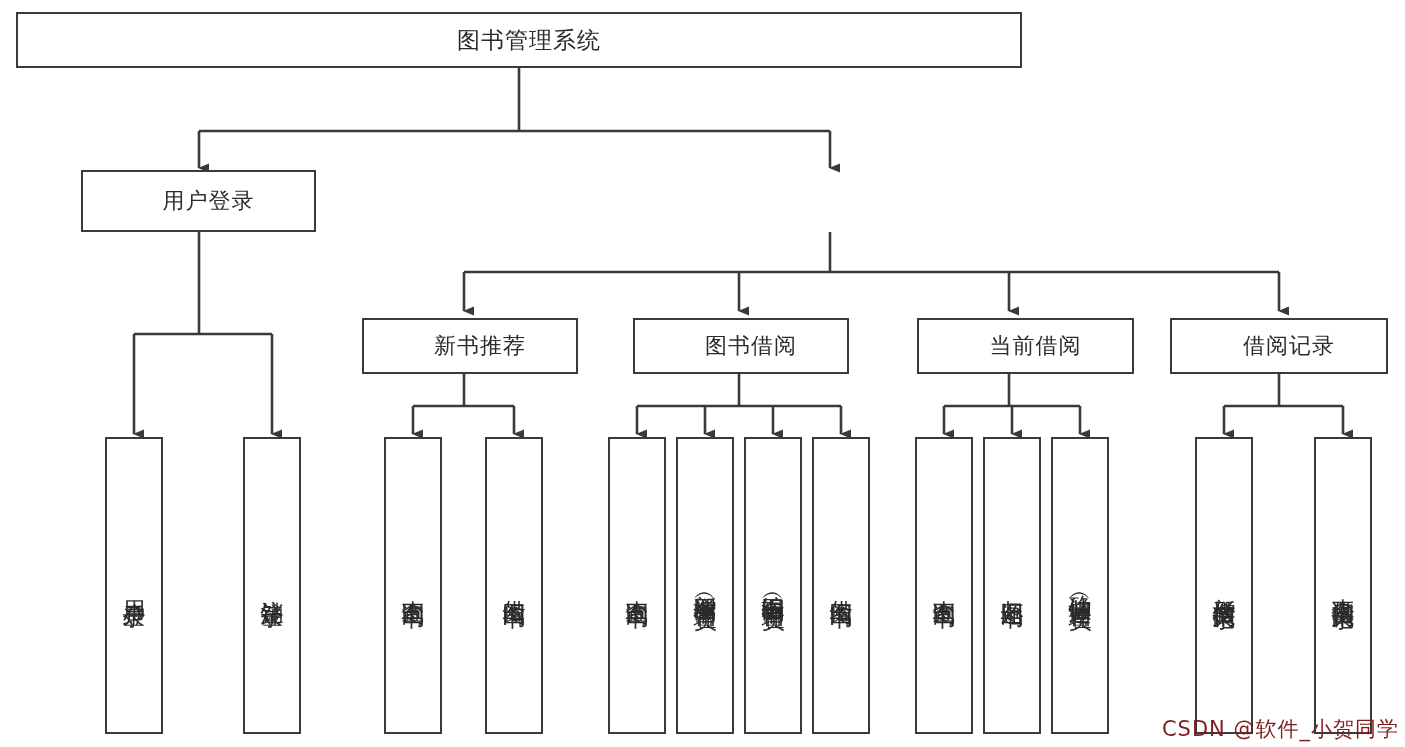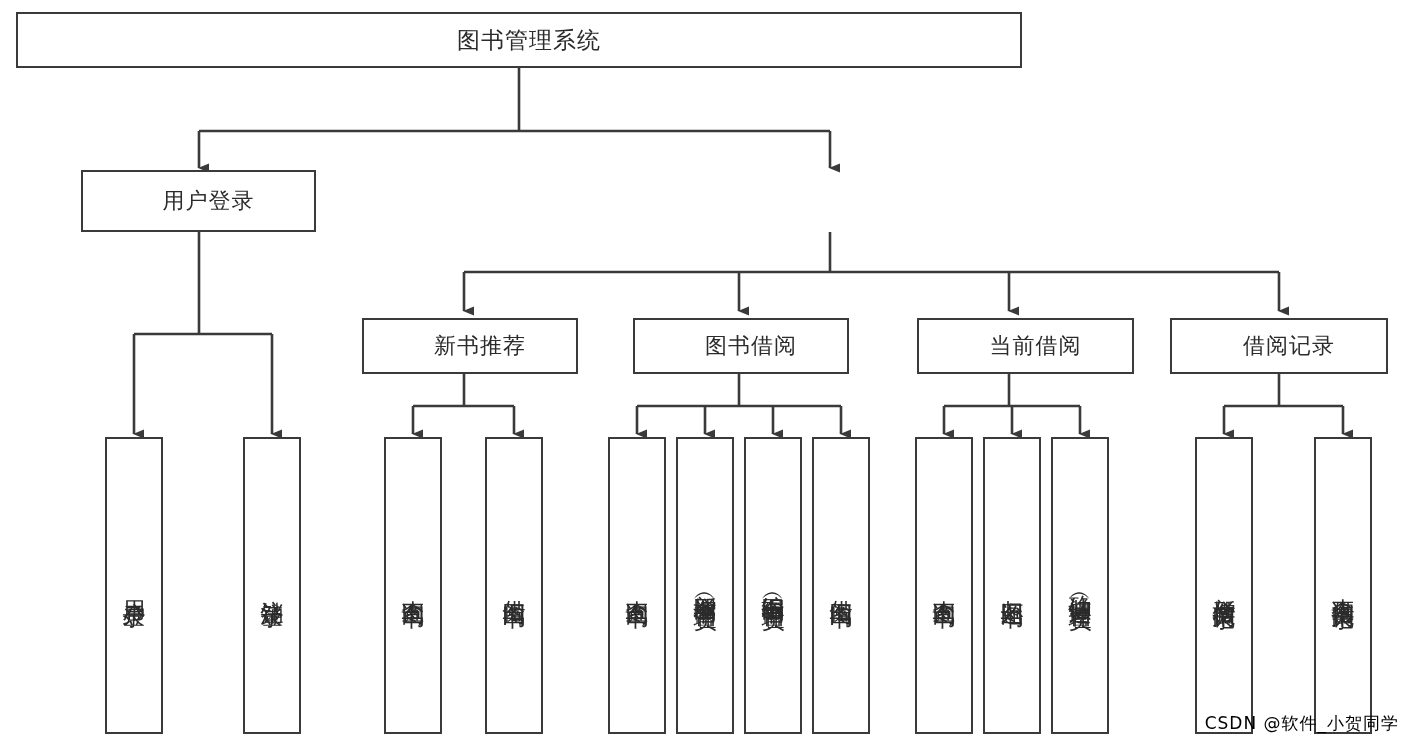--- a/index.html
+++ b/index.html
@@ -10,22 +10,22 @@
   .node{position:absolute;box-sizing:border-box;background:#ffffff;
         border:2.5px solid #3a3a3a;display:flex;align-items:center;
         justify-content:center;color:#2b2b2b;}
   .node.horiz{font-size:22px;letter-spacing:1px;padding-left:20px;}
   .node.root{font-size:23px;}
   .node.vert{writing-mode:vertical-rl;text-orientation:upright;
              font-size:23px;line-height:1.18;letter-spacing:2px;
              padding-top:6px;padding-bottom:6px;}
   .node.vert .vtxt{writing-mode:vertical-rl;text-orientation:upright;
              display:block;white-space:normal;}
-  .watermark{position:absolute;right:6px;bottom:12px;font-size:17px;
-             color:#000000;letter-spacing:1px;white-space:nowrap;}
+  .watermark{position:absolute;right:6px;bottom:4px;font-size:21px;
+             color:#7f1d1d;letter-spacing:1px;white-space:nowrap;}
 </style>
 </head>
 <body>
 
 <div id="stage">
 
   <svg class="wires" viewBox="0 0 1405 747" xmlns="http://www.w3.org/2000/svg">
     <defs>
       <marker id="arw" markerWidth="10" markerHeight="11" refX="4.6" refY="10" orient="auto" markerUnits="userSpaceOnUse">
         <path d="M0.2,0 L9,0 L4.6,11 Z" fill="#3a3a3a"></path>

